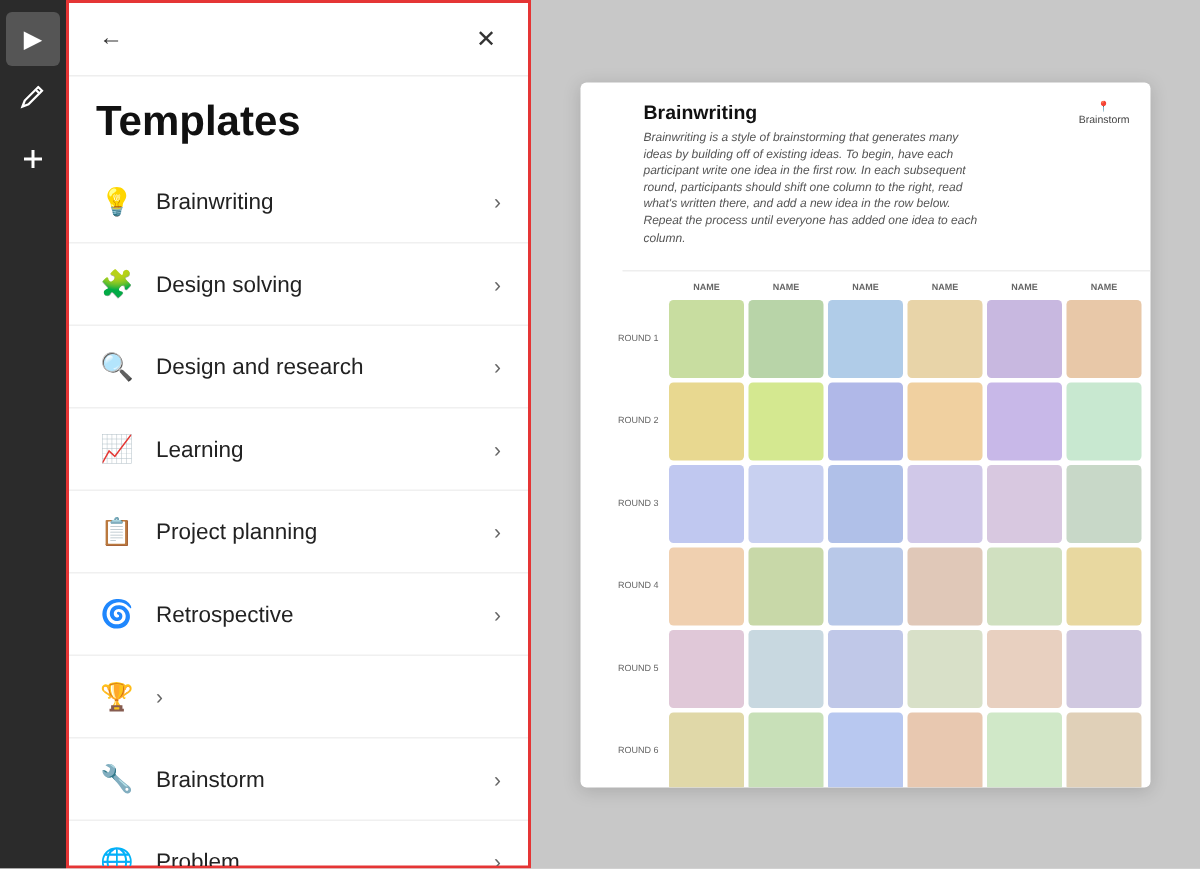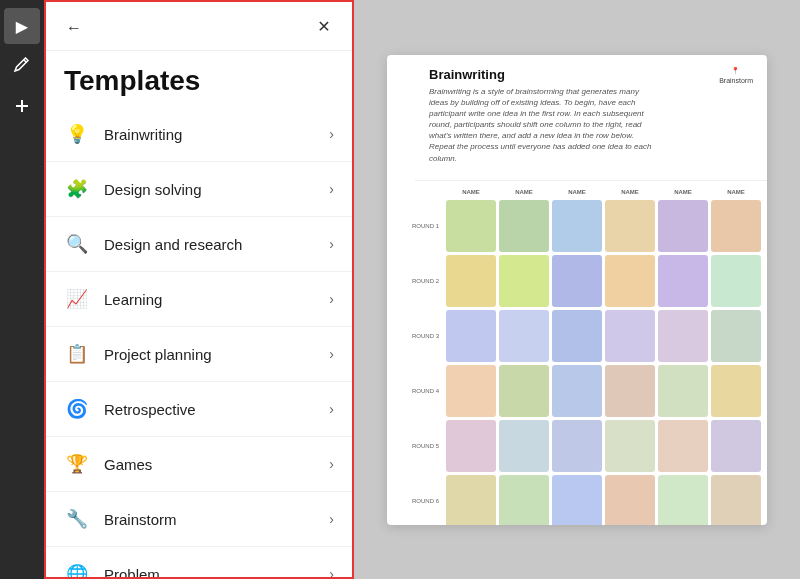--- a/index.html
+++ b/index.html
@@ -328,21 +328,20 @@
     <span class="template-label">Project planning</span>
     <span class="template-chevron">›</span>
   </div>
         <div class="template-item">
     <span class="template-icon">🌀</span>
     <span class="template-label">Retrospective</span>
     <span class="template-chevron">›</span>
   </div>
         <div class="template-item">
     <span class="template-icon">🏆</span>
-    <span class="template-label">Games</span>
     <span class="template-chevron">›</span>
   </div>
         <div class="template-item">
     <span class="template-icon">🔧</span>
     <span class="template-label">Brainstorm</span>
     <span class="template-chevron">›</span>
   </div>
         <div class="template-item">
     <span class="template-icon">🌐</span>
     <span class="template-label">Problem</span>

